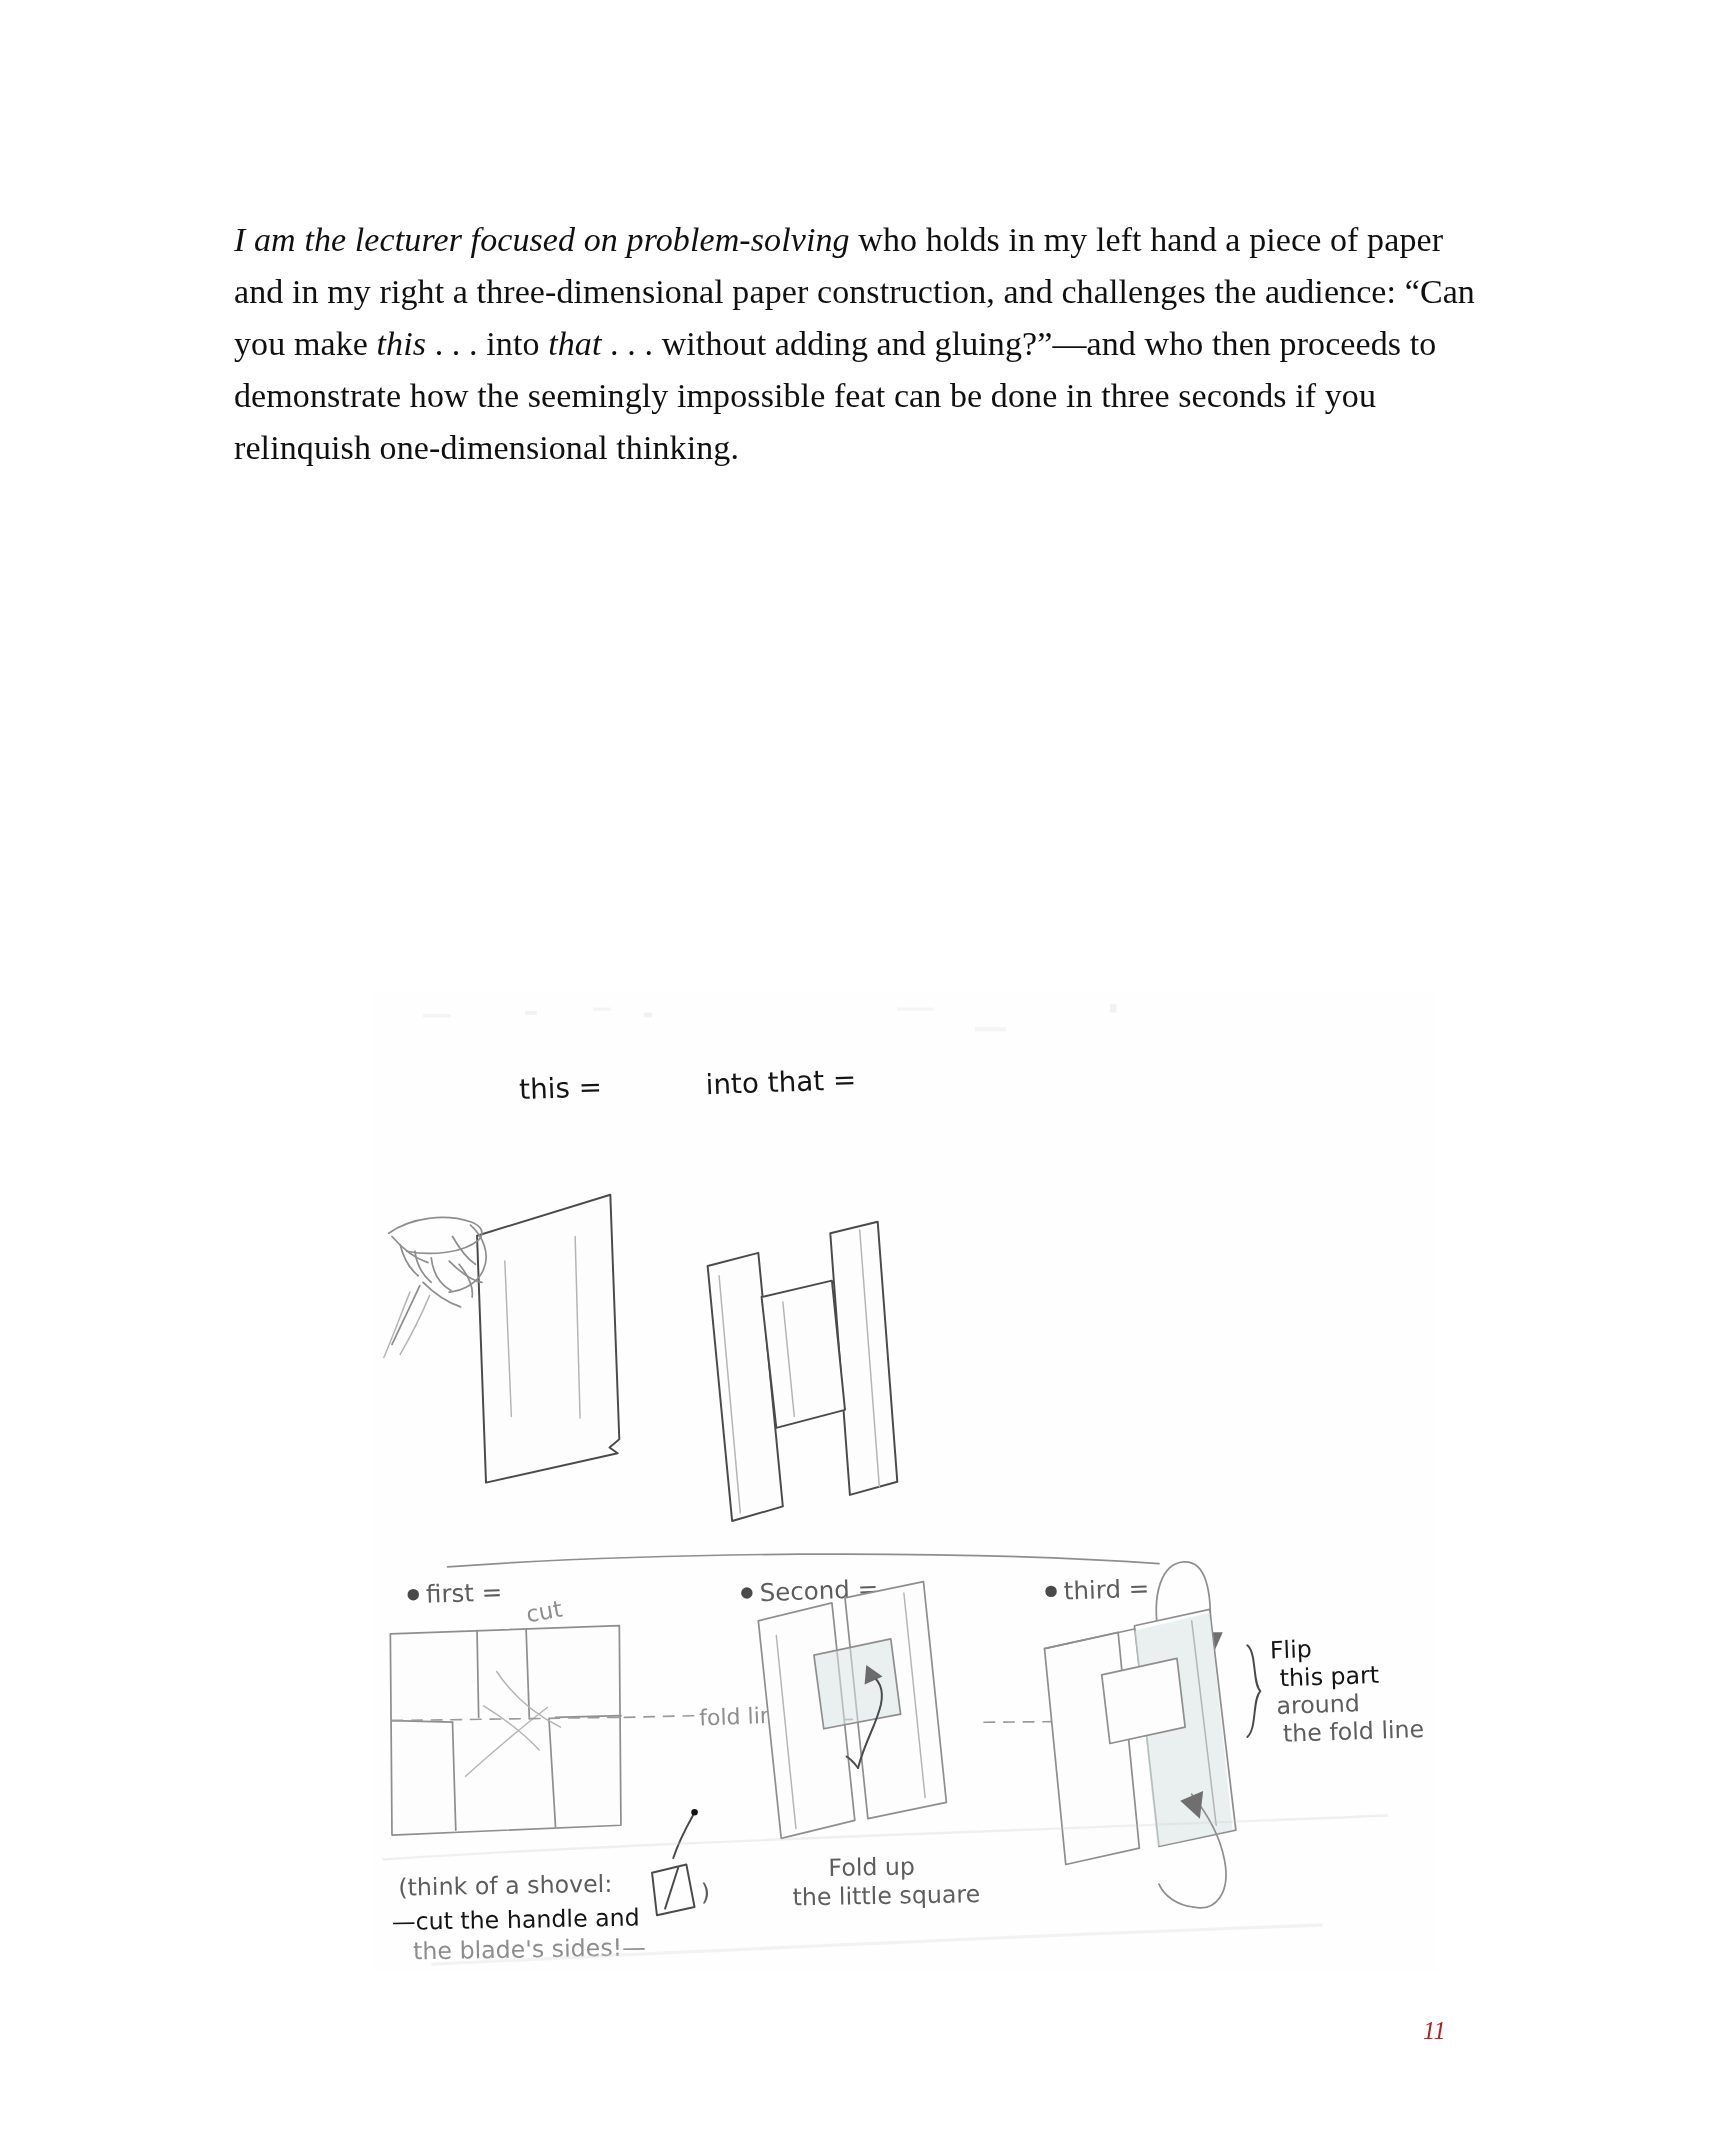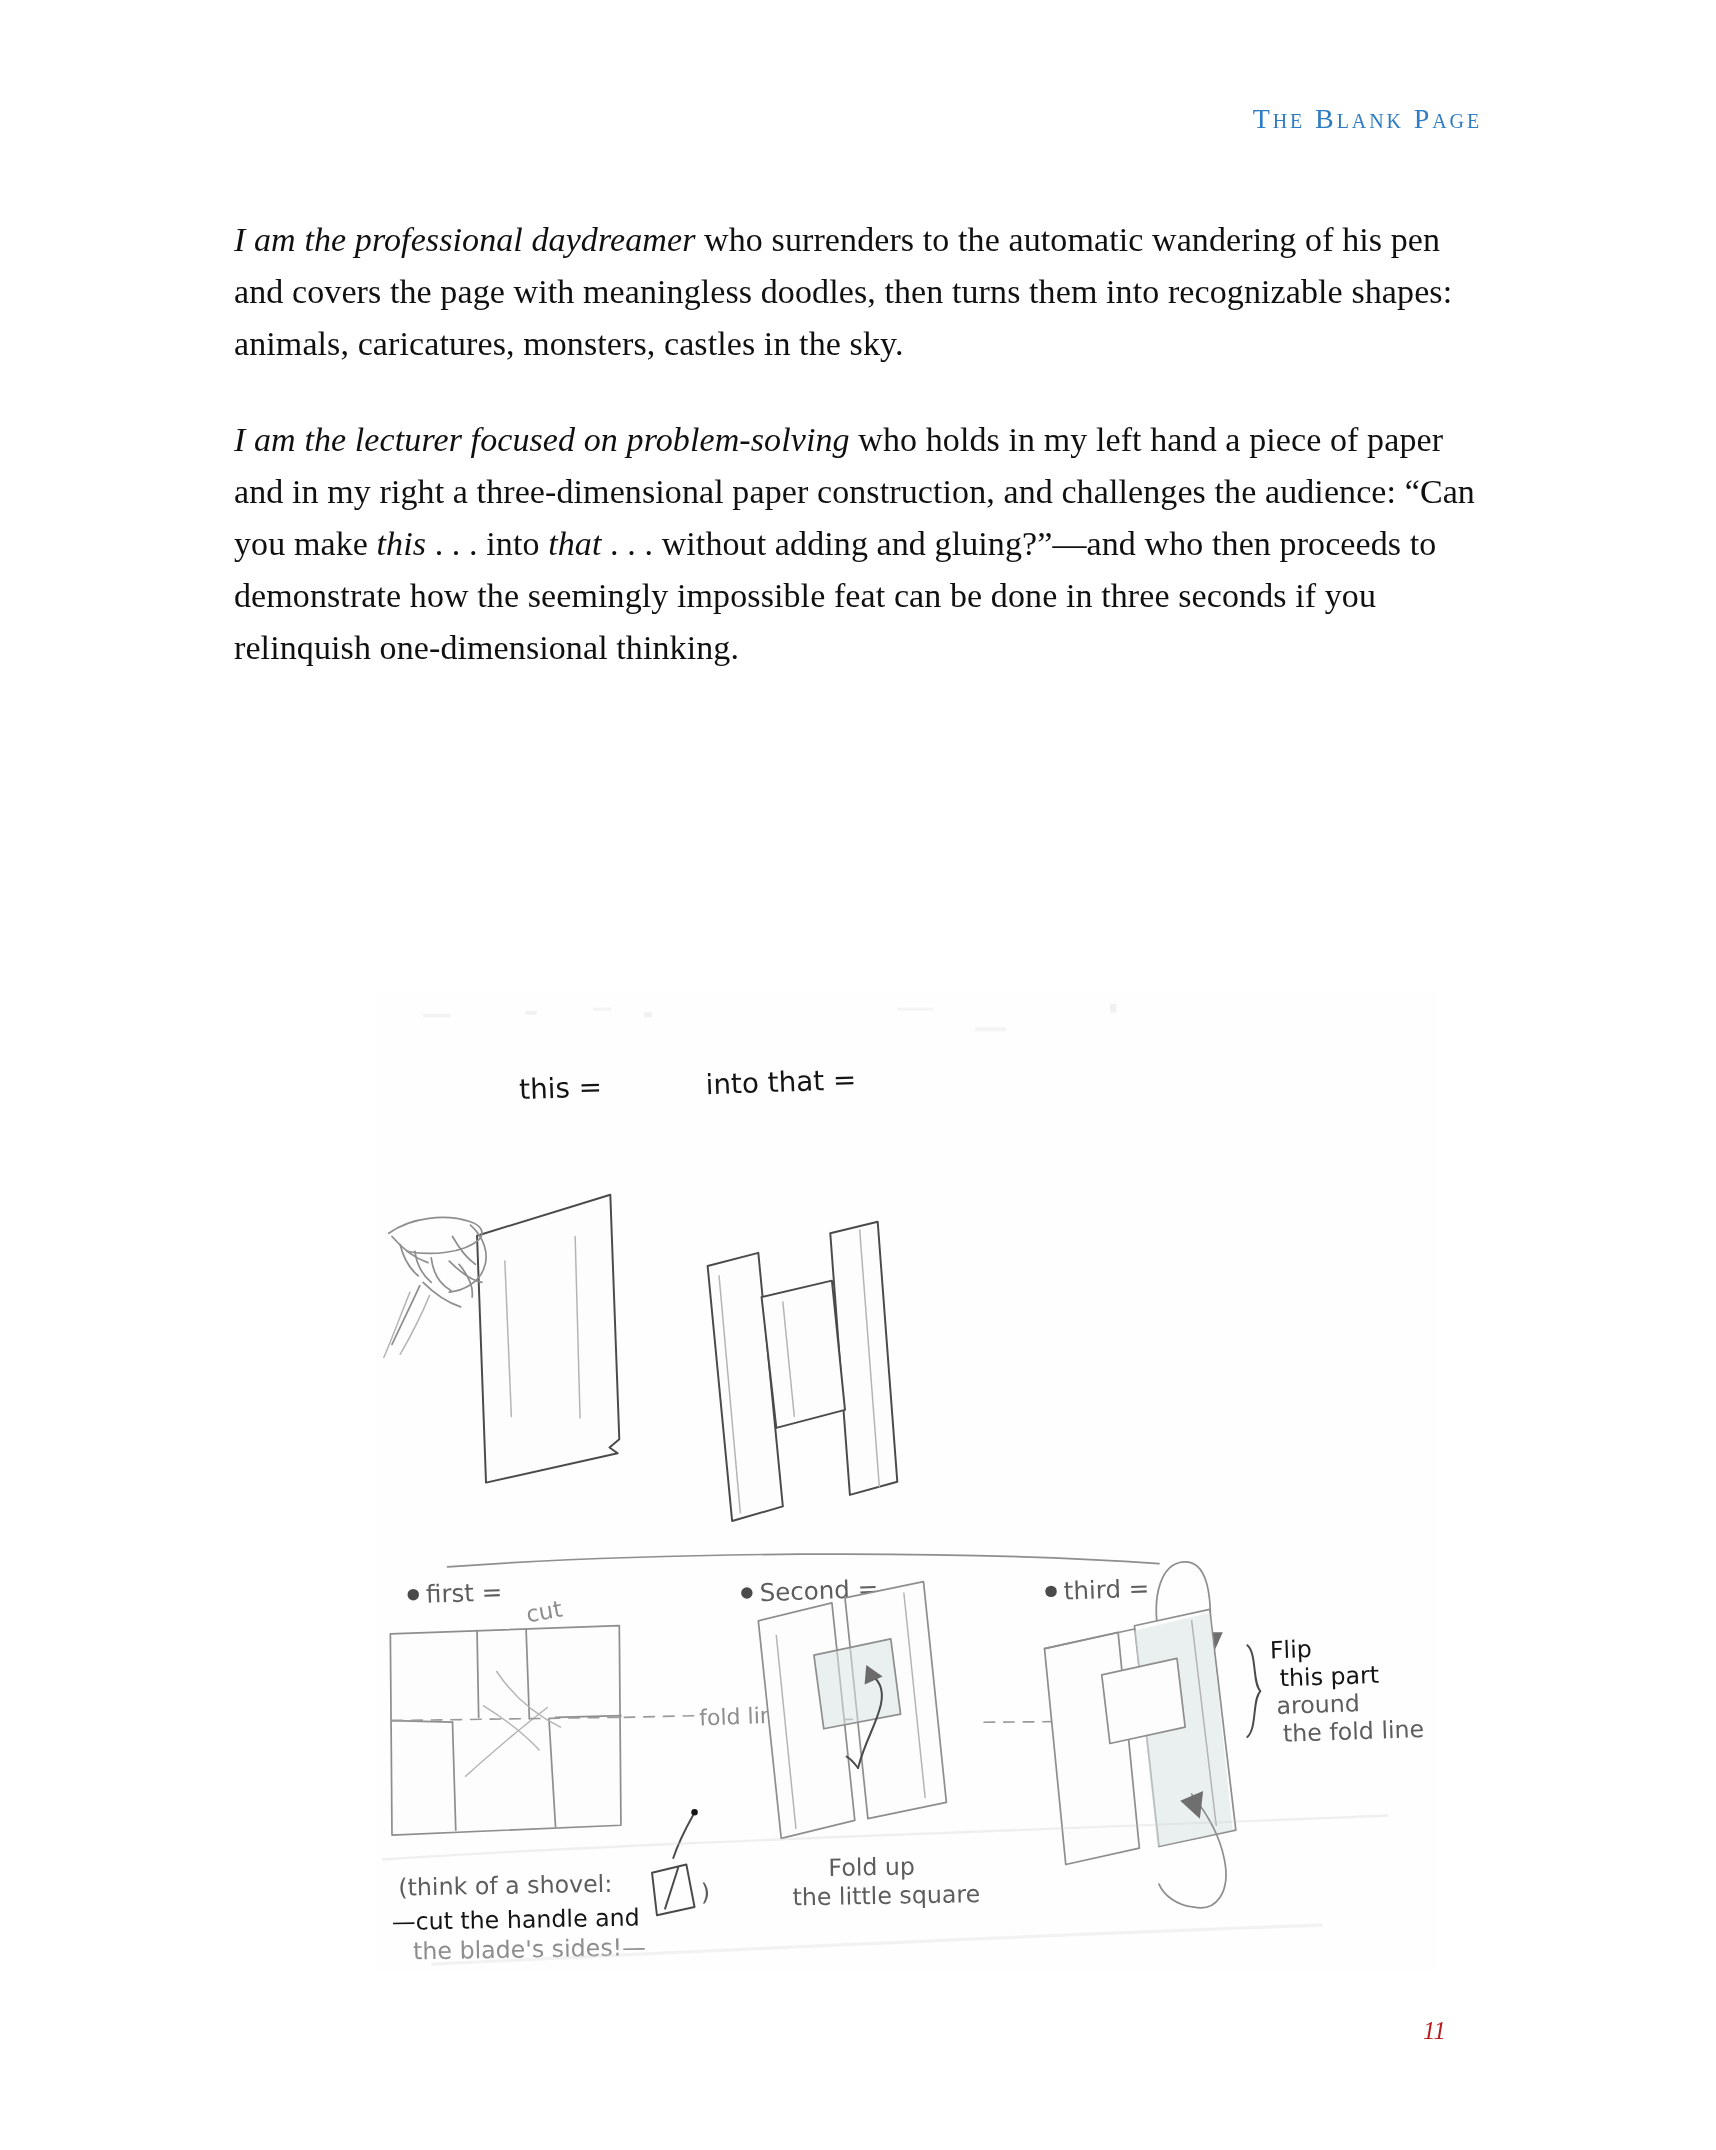--- a/index.html
+++ b/index.html
@@ -114,25 +114,23 @@
     font-size: 24.5px;
     color: #b91c1c;
     text-align: right;
   }
 </style>
 </head>
 <body>
 
 <div class="page">
 
-  <div class="running-head">The Blank Page</div>
 
   <div class="body-col">
 
-    <p class="para"><span class="lead">I am the professional daydreamer</span><span> who surrenders to the automatic wandering of his pen and covers the page with meaningless doodles, then turns them into recognizable shapes: animals, caricatures, monsters, castles in the sky.</span></p>
 
 
     <p class="para"><span class="lead">I am the lecturer focused on problem-solving</span><span> who holds in my left hand a piece of paper and in my right a three-dimensional paper construction, and challenges the audience: “Can you make </span><span class="ital">this</span><span> . . . into </span><span class="ital">that</span><span> . . . without adding and gluing?”—and who then proceeds to demonstrate how the seemingly impossible feat can be done in three seconds if you relinquish one-dimensional thinking.</span></p>
   </div>
 
   <figure class="sketch-figure">
     <svg viewBox="0 0 1300 1198" xmlns="http://www.w3.org/2000/svg">
 
       <g opacity="0.22">
         <rect x="60" y="28" width="34" height="4" fill="#cfcfcf"></rect>

